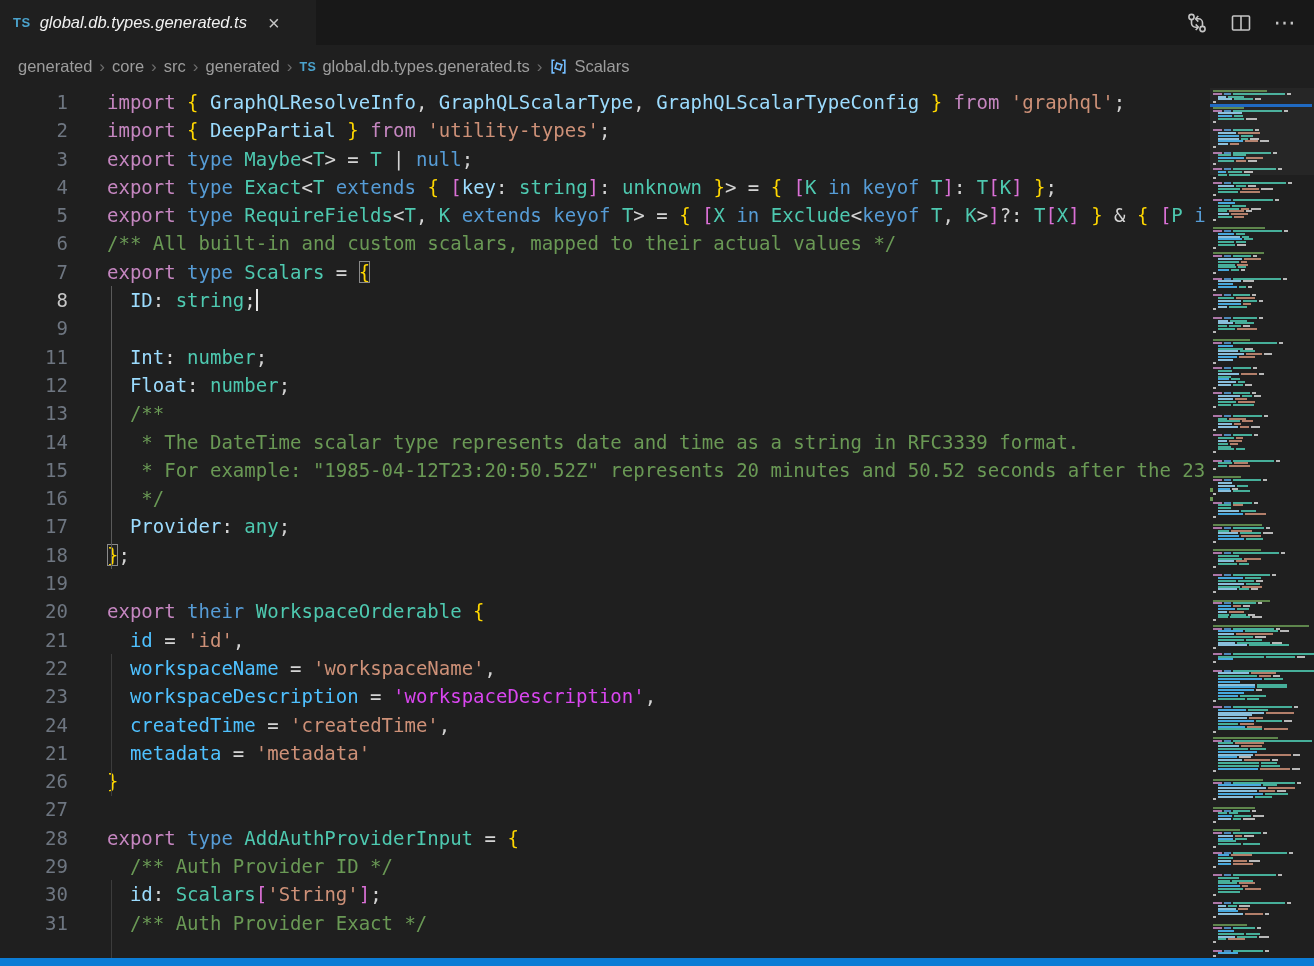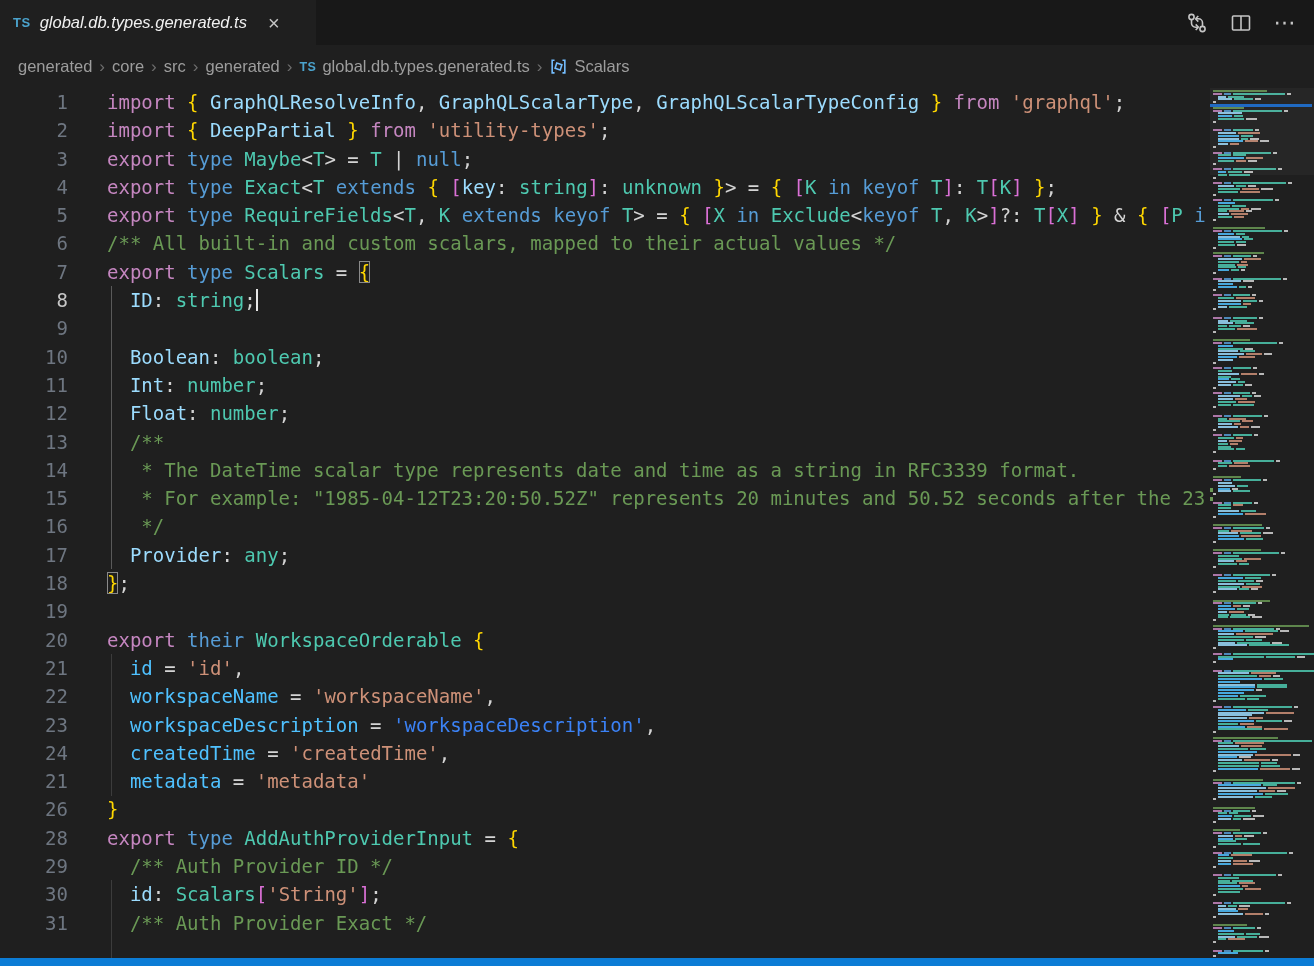--- a/index.html
+++ b/index.html
@@ -150,24 +150,20 @@
         <span class="code"><span class="tok" style="color: rgb(197, 134, 192);">export </span><span class="tok" style="color: rgb(86, 156, 214);">type </span><span class="tok" style="color: rgb(78, 201, 176);">Scalars</span><span class="tok" style="color: rgb(212, 212, 212);"> = </span><span class="tok match" style="color: rgb(255, 215, 0);">{</span></span>
       </div>
       <div class="code-row">
         <span class="gutter active">8</span>
         <span class="code"><span class="tok" style="color: rgb(212, 212, 212);">  </span><span class="tok" style="color: rgb(156, 220, 254);">ID</span><span class="tok" style="color: rgb(212, 212, 212);">: </span><span class="tok" style="color: rgb(78, 201, 176);">string</span><span class="tok" style="color: rgb(212, 212, 212);">;</span><span class="cursor"></span></span>
       </div>
       <div class="code-row">
         <span class="gutter">9</span>
       </div>
       <div class="code-row">
-        <span class="gutter">10</span>
-        <span class="code"><span class="tok" style="color: rgb(212, 212, 212);">  </span><span class="tok" style="color: rgb(156, 220, 254);">Boolean</span><span class="tok" style="color: rgb(212, 212, 212);">: </span><span class="tok" style="color: rgb(78, 201, 176);">boolean</span><span class="tok" style="color: rgb(212, 212, 212);">;</span></span>
-      </div>
-      <div class="code-row">
         <span class="gutter">11</span>
         <span class="code"><span class="tok" style="color: rgb(212, 212, 212);">  </span><span class="tok" style="color: rgb(156, 220, 254);">Int</span><span class="tok" style="color: rgb(212, 212, 212);">: </span><span class="tok" style="color: rgb(78, 201, 176);">number</span><span class="tok" style="color: rgb(212, 212, 212);">;</span></span>
       </div>
       <div class="code-row">
         <span class="gutter">12</span>
         <span class="code"><span class="tok" style="color: rgb(212, 212, 212);">  </span><span class="tok" style="color: rgb(156, 220, 254);">Float</span><span class="tok" style="color: rgb(212, 212, 212);">: </span><span class="tok" style="color: rgb(78, 201, 176);">number</span><span class="tok" style="color: rgb(212, 212, 212);">;</span></span>
       </div>
       <div class="code-row">
         <span class="gutter">13</span>
         <span class="code"><span class="tok" style="color: rgb(106, 153, 85);">  /**</span></span>
@@ -203,33 +199,37 @@
       <div class="code-row">
         <span class="gutter">21</span>
         <span class="code"><span class="tok" style="color: rgb(212, 212, 212);">  </span><span class="tok" style="color: rgb(79, 193, 255);">id</span><span class="tok" style="color: rgb(212, 212, 212);"> = </span><span class="tok" style="color: rgb(206, 145, 120);">'id'</span><span class="tok" style="color: rgb(212, 212, 212);">,</span></span>
       </div>
       <div class="code-row">
         <span class="gutter">22</span>
         <span class="code"><span class="tok" style="color: rgb(212, 212, 212);">  </span><span class="tok" style="color: rgb(79, 193, 255);">workspaceName</span><span class="tok" style="color: rgb(212, 212, 212);"> = </span><span class="tok" style="color: rgb(206, 145, 120);">'workspaceName'</span><span class="tok" style="color: rgb(212, 212, 212);">,</span></span>
       </div>
       <div class="code-row">
         <span class="gutter">23</span>
-        <span class="code"><span class="tok" style="color: rgb(212, 212, 212);">  </span><span class="tok" style="color: rgb(79, 193, 255);">workspaceDescription</span><span class="tok" style="color: rgb(212, 212, 212);"> = </span><span class="tok" style="color: #3b82f6;">'workspaceDescription'</span><span class="tok" style="color: rgb(212, 212, 212);">,</span></span>
+        <span class="code"><span class="tok" style="color: rgb(212, 212, 212);">  </span><span class="tok" style="color: rgb(79, 193, 255);">workspaceDescription</span><span class="tok" style="color: rgb(212, 212, 212);"> = </span><span class="tok" style="color: #d946ef;">'workspaceDescription'</span><span class="tok" style="color: rgb(212, 212, 212);">,</span></span>
       </div>
       <div class="code-row">
         <span class="gutter">24</span>
         <span class="code"><span class="tok" style="color: rgb(212, 212, 212);">  </span><span class="tok" style="color: rgb(79, 193, 255);">createdTime</span><span class="tok" style="color: rgb(212, 212, 212);"> = </span><span class="tok" style="color: rgb(206, 145, 120);">'createdTime'</span><span class="tok" style="color: rgb(212, 212, 212);">,</span></span>
       </div>
       <div class="code-row">
         <span class="gutter">21</span>
         <span class="code"><span class="tok" style="color: rgb(212, 212, 212);">  </span><span class="tok" style="color: rgb(79, 193, 255);">metadata</span><span class="tok" style="color: rgb(212, 212, 212);"> = </span><span class="tok" style="color: rgb(206, 145, 120);">'metadata'</span></span>
       </div>
       <div class="code-row">
         <span class="gutter">26</span>
         <span class="code"><span class="tok" style="color: rgb(255, 215, 0);">}</span></span>
+      </div>
+      <div class="code-row">
+        <span class="gutter">27</span>
+        <span class="code"></span>
       </div>
       <div class="code-row">
         <span class="gutter">28</span>
         <span class="code"><span class="tok" style="color: rgb(197, 134, 192);">export </span><span class="tok" style="color: rgb(86, 156, 214);">type </span><span class="tok" style="color: rgb(78, 201, 176);">AddAuthProviderInput</span><span class="tok" style="color: rgb(212, 212, 212);"> = </span><span class="tok" style="color: rgb(255, 215, 0);">{</span></span>
       </div>
       <div class="code-row">
         <span class="gutter">29</span>
         <span class="code"><span class="tok" style="color: rgb(106, 153, 85);">  /** Auth Provider ID */</span></span>
       </div>
       <div class="code-row">

